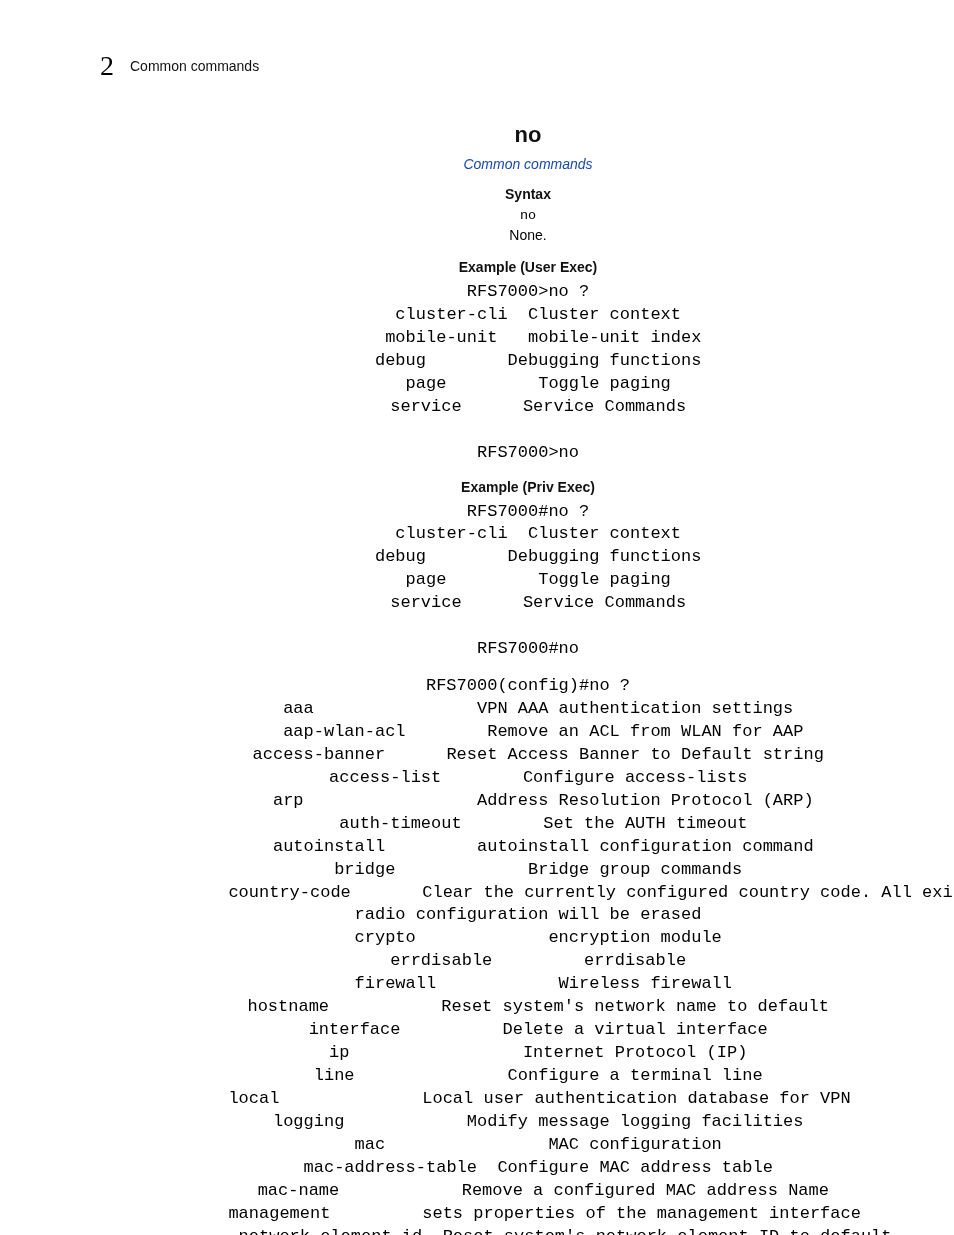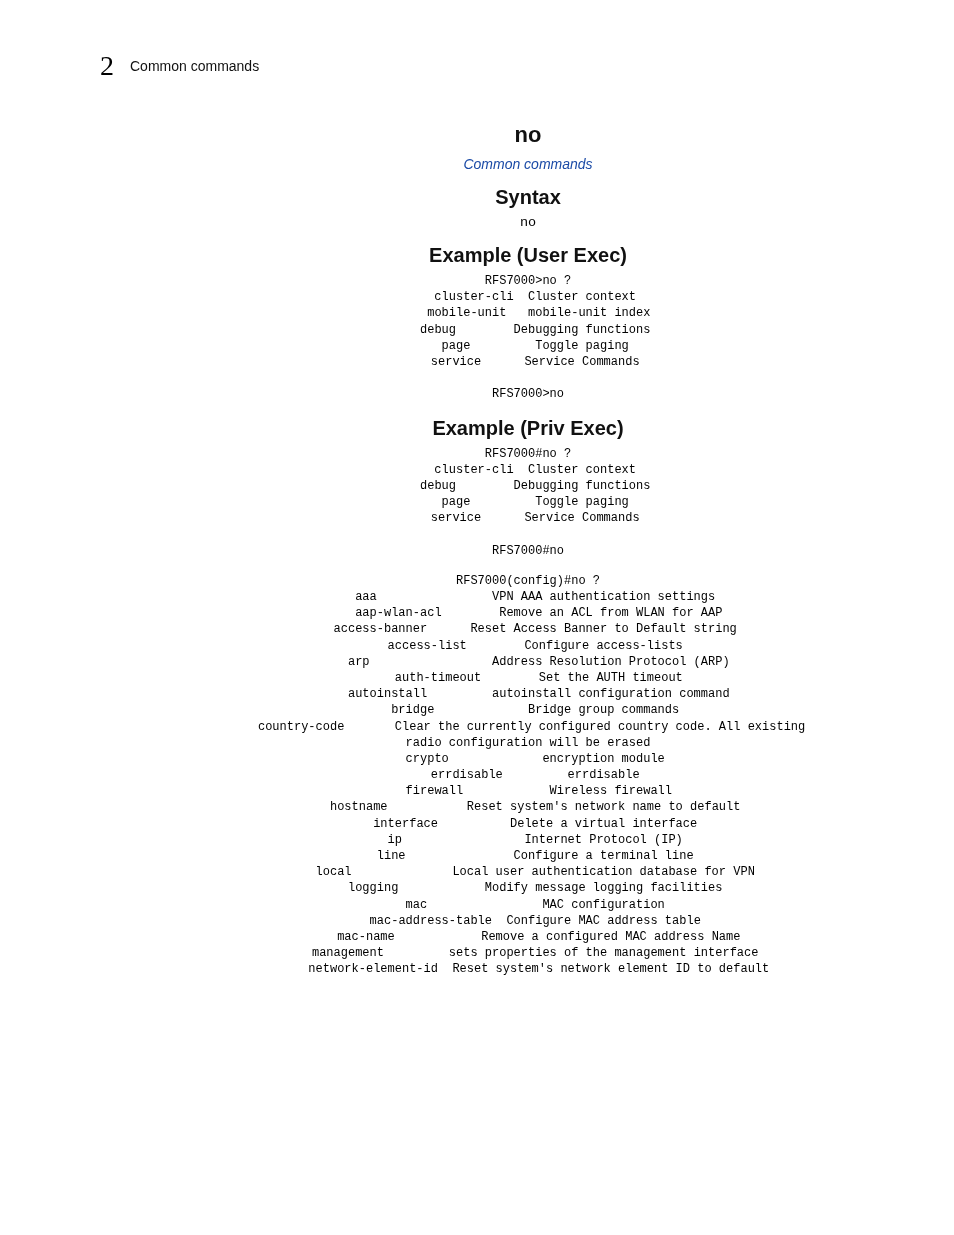--- a/index.html
+++ b/index.html
@@ -40,27 +40,27 @@
     font-style: italic;
     font-size: 14px;
     margin: 4px 0 8px 0;
   }
   .para {
     font-size: 14px;
     margin: 8px 0 16px 0;
   }
   .section-label {
     font-weight: 700;
-    font-size: 20px;
+    font-size: 14px;
     margin: 14px 0 6px 0;
     color: #111;
   }
   pre.mono {
     font-family: "Courier New", Courier, monospace;
-    font-size: 12px;
+    font-size: 17px;
     line-height: 1.35;
     margin: 4px 0 14px 0;
     white-space: pre;
   }
   .mono-inline {
     font-family: "Courier New", Courier, monospace;
     font-size: 13.5px;
   }
 </style>
 </head>
@@ -74,20 +74,21 @@
 <div class="content">
 
   <h1 class="cmd-title">no</h1>
 
   <div class="link">Common commands</div>
 
 
   <div class="section-label">Syntax</div>
   <div class="mono-inline">no</div>
 
+  <div class="para" style="margin-top:4px;">None.</div>
 
   <div class="section-label">Example (User Exec)</div>
   <pre class="mono">RFS7000&gt;no ?
   cluster-cli  Cluster context
    mobile-unit   mobile-unit index
   debug        Debugging functions
   page         Toggle paging
   service      Service Commands
 
 RFS7000&gt;no</pre>

